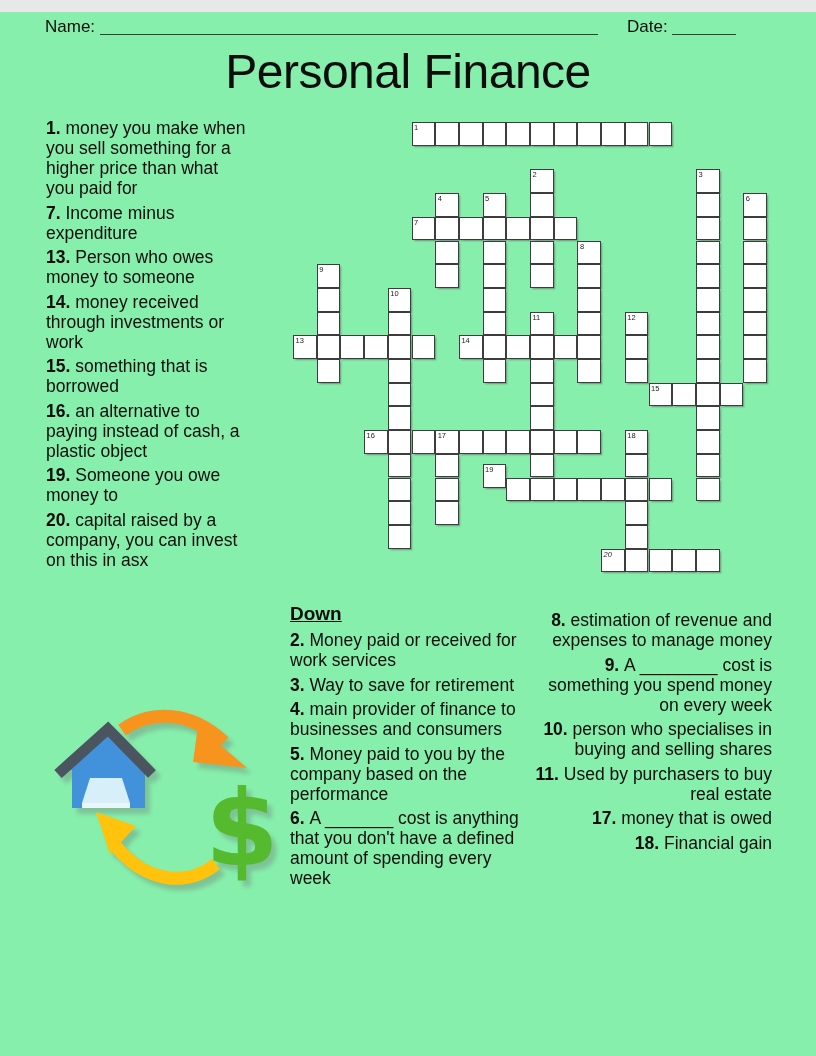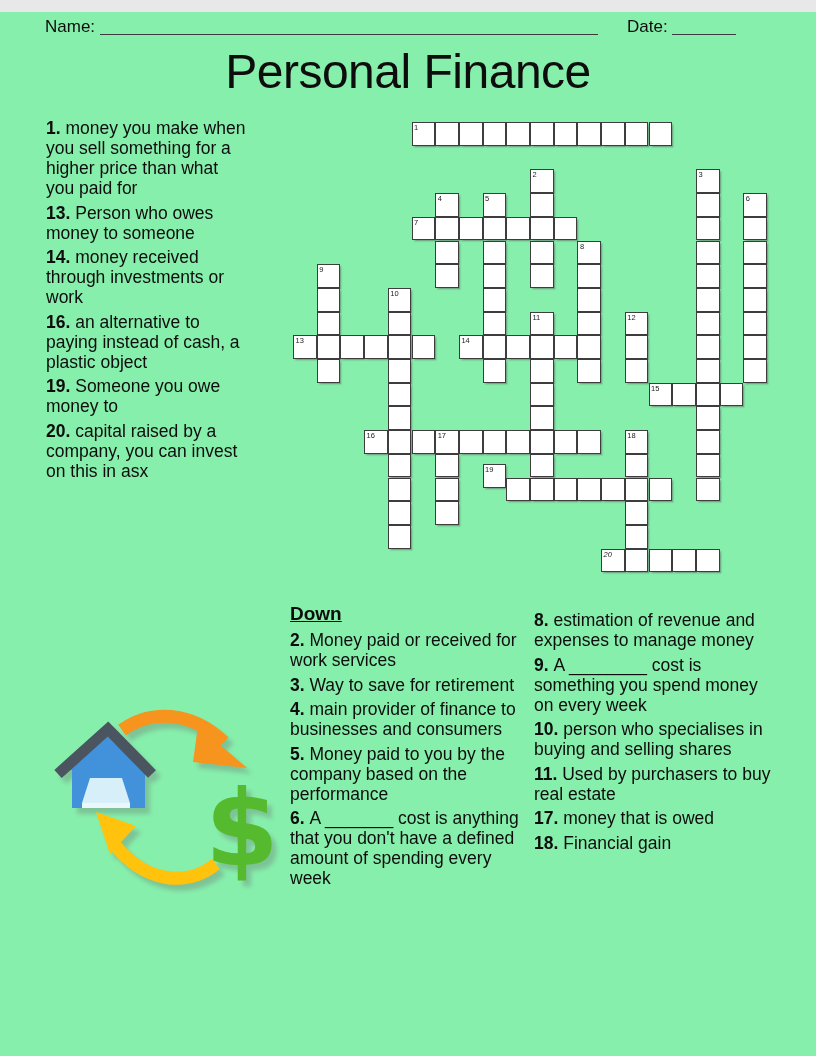--- a/index.html
+++ b/index.html
@@ -15,21 +15,21 @@
   .date-line{left:672px;top:22px;width:64px;}
 
   
   .title{position:absolute;left:0;top:32px;width:816px;text-align:center;
          font-size:48px;letter-spacing:-0.5px;font-weight:400;}
 
   
   .clue-col{position:absolute;font-size:17.5px;line-height:20px;}
   .across-col{left:46px;top:106px;width:205px;}
   .down-col1{left:290px;top:592px;width:246px;}
-  .down-col2{left:534px;top:598px;width:238px;}
+  .down-col2{left:534px;top:598px;width:238px;text-align:right;}
   .clue-heading{font-size:19px;font-weight:bold;text-decoration:underline;margin:0 0 6px 0;}
   .clue{margin:0 0 4.5px 0;}
   .clue b{font-weight:bold;}
 
   
   .grid{position:absolute;left:293px;top:110px;}
   .cell{position:absolute;width:23.7px;height:23.7px;box-sizing:border-box;
         background:#fff;border:1.5px solid #3d3d3d;
         box-shadow:1.5px 1.5px 1.5px rgba(90,90,90,0.45);}
   .cellnum{position:absolute;top:0;left:1.5px;font-size:7.5px;line-height:9px;color:#1a1a1a;}
@@ -45,22 +45,24 @@
   <div class="hdr-label name-label">Name:</div>
   <div class="hdr-line name-line"></div>
   <div class="hdr-label date-label">Date:</div>
   <div class="hdr-line date-line"></div>
 
   <div class="title">Personal Finance</div>
 
   <div class="clue-col across-col">
     <div>
         <p class="clue"><b>1. </b><span>money you make when you sell something for a higher price than what you paid for</span></p>
+        <p class="clue"><b>7. </b><span>Income minus expenditure</span></p>
         <p class="clue"><b>13. </b><span>Person who owes money to someone</span></p>
         <p class="clue"><b>14. </b><span>money received through investments or work</span></p>
+        <p class="clue"><b>15. </b><span>something that is borrowed</span></p>
         <p class="clue"><b>16. </b><span>an alternative to paying instead of cash, a plastic object</span></p>
         <p class="clue"><b>19. </b><span>Someone you owe money to</span></p>
         <p class="clue"><b>20. </b><span>capital raised by a company, you can invest on this in asx</span></p>
       </div>
   </div>
 
   <div class="grid">
       <div class="cell" style="left: 118.5px; top: 0px;">
         <span class="cellnum">1</span>
       </div>

